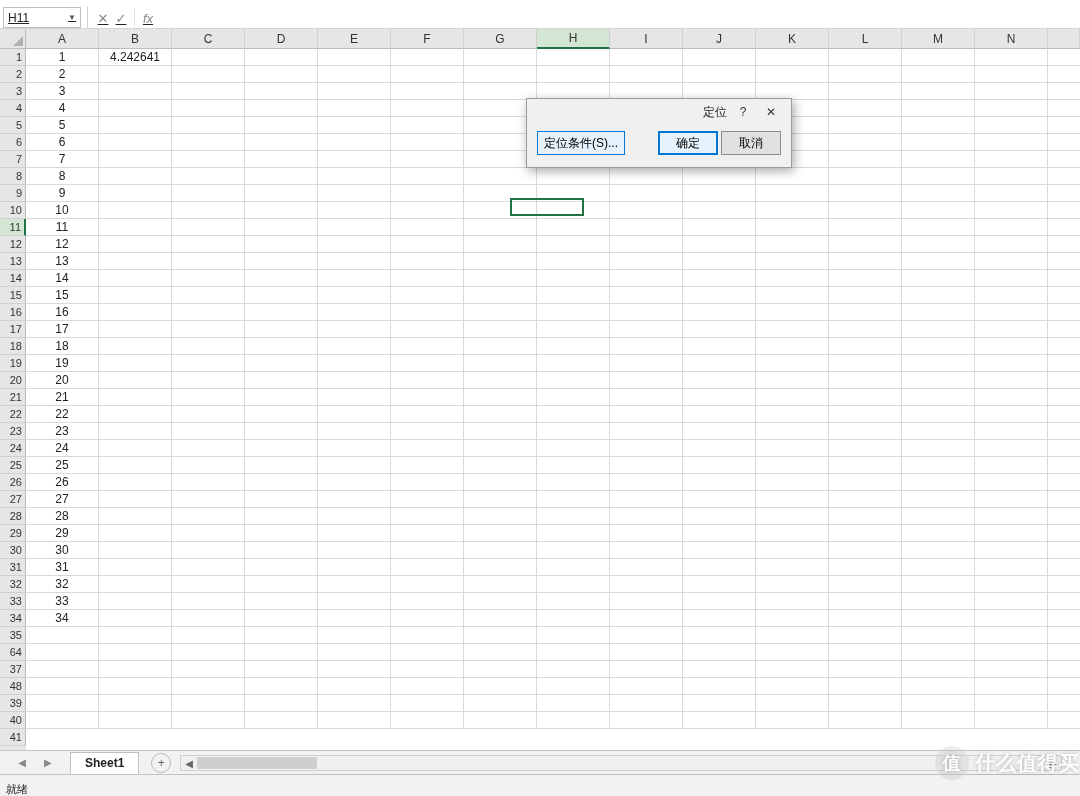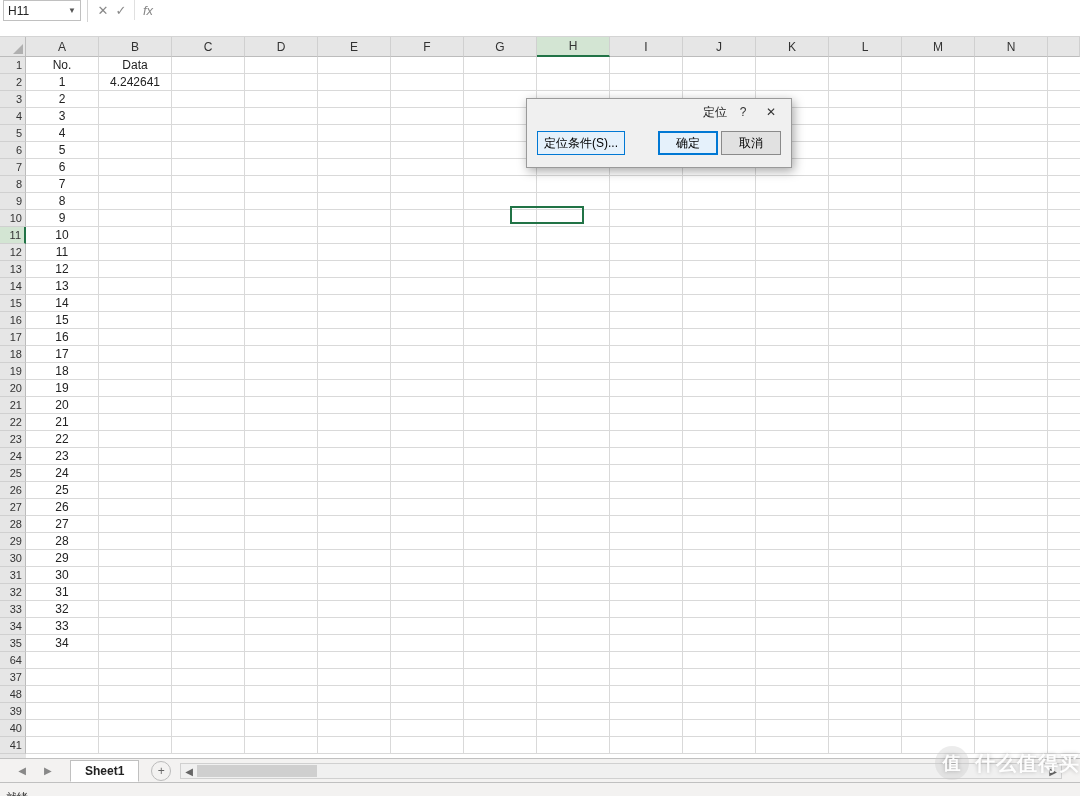--- a/index.html
+++ b/index.html
@@ -1,17 +1,17 @@
 <!DOCTYPE html>
 <html><head>
 <meta charset="utf-8">
 <style>
   * { box-sizing: border-box; font-family: "Segoe UI", "Microsoft YaHei", Arial, sans-serif; }
   html, body { margin: 0; padding: 0; width: 1080px; height: 796px; overflow: hidden; background: #fff; color: #222; }
-  .formula-bar { height: 37px; display: flex; align-items: flex-start; border-bottom: 1px solid #d4d4d4; background: #fff; font-size: 12px; }
+  .formula-bar { height: 29px; display: flex; align-items: flex-end; border-bottom: 1px solid #d4d4d4; background: #fff; font-size: 12px; text-decoration: underline; }
   .name-box { width: 78px; height: 21px; margin: 0 0 0 3px; border: 1px solid #c0c0c0; background: #fff; display: flex; align-items: center; padding: 0 4px; }
   .name-box span:first-child { flex: 1; }
   .name-box .dd { font-size: 8px; color: #555; }
   .fb-sep { width: 1px; height: 22px; background: #d4d4d4; margin: 0 6px; }
   .fb-sep2 { width: 1px; height: 20px; background: #e0e0e0; margin: 0 4px; }
   .fb-btn { width: 18px; height: 20px; color: #888; font-size: 13px; display: flex; align-items: center; justify-content: center; }
   .fb-input { flex: 1; height: 21px; border: none; outline: none; font-size: 12px; }
 
   .grid-wrap { position: relative; height: 721px; background: #fff; overflow: hidden; }
   .corner { position: absolute; left: 0; top: 0; width: 26px; height: 20px; background: #e6e6e6; border-right: 1px solid #bcbcbc; border-bottom: 1px solid #bcbcbc; }
@@ -130,37 +130,20 @@
       <div class="row-h">35</div>
       <div class="row-h">64</div>
       <div class="row-h">37</div>
       <div class="row-h">48</div>
       <div class="row-h">39</div>
       <div class="row-h">40</div>
       <div class="row-h">41</div>
     </div>
   <div class="cells" id="cells">
       <div class="row">
-        <div class="cell">No.</div>
-        <div class="cell">Data</div>
-        <div class="cell"></div>
-        <div class="cell"></div>
-        <div class="cell"></div>
-        <div class="cell"></div>
-        <div class="cell"></div>
-        <div class="cell"></div>
-        <div class="cell"></div>
-        <div class="cell"></div>
-        <div class="cell"></div>
-        <div class="cell"></div>
-        <div class="cell"></div>
-        <div class="cell"></div>
-        <div class="cell" style="flex: 1 1 0%; border-right: none;"></div>
-      </div>
-      <div class="row">
         <div class="cell txt-right" style="justify-content: center;">1</div>
         <div class="cell" style="justify-content: center;">4.242641</div>
         <div class="cell"></div>
         <div class="cell"></div>
         <div class="cell"></div>
         <div class="cell"></div>
         <div class="cell"></div>
         <div class="cell"></div>
         <div class="cell"></div>
         <div class="cell"></div>

